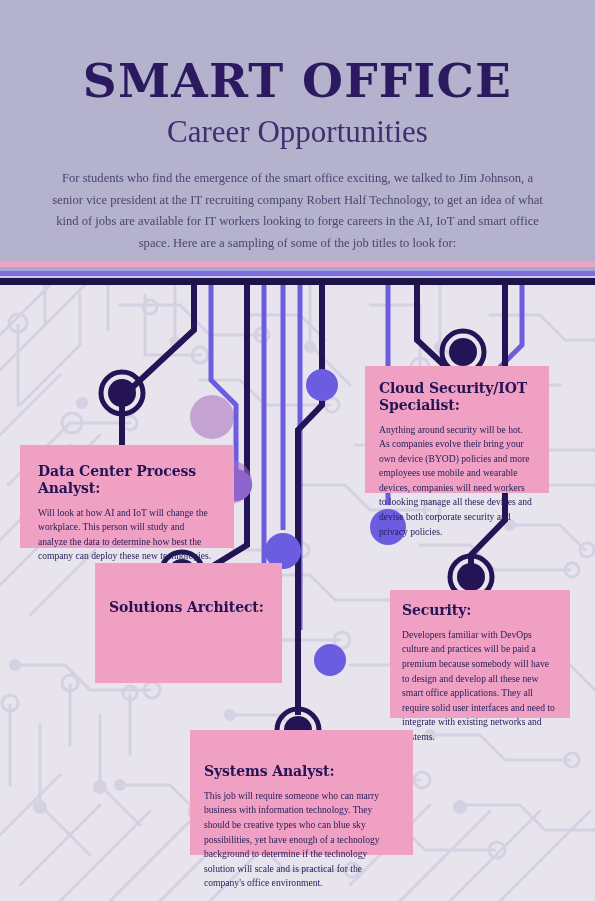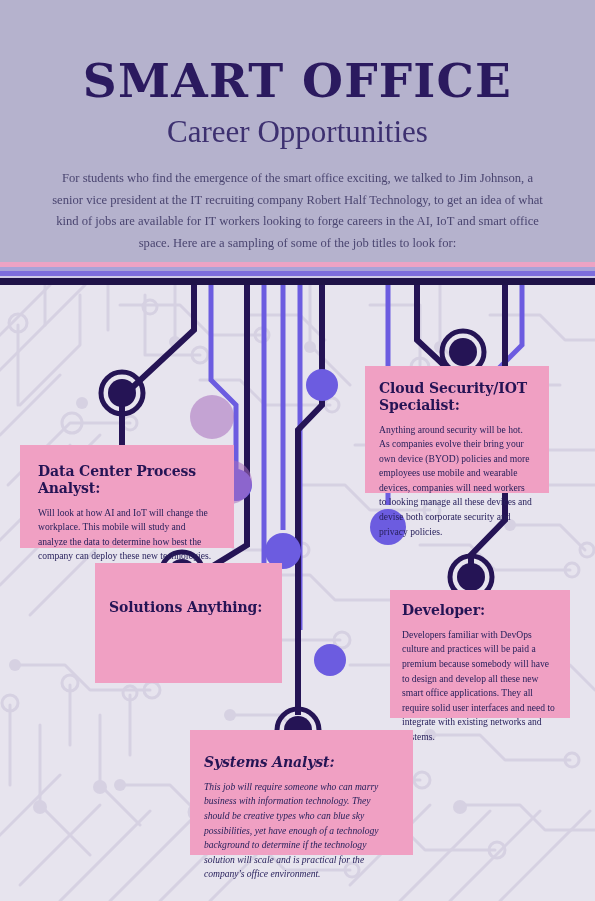--- a/index.html
+++ b/index.html
@@ -85,21 +85,21 @@
   #card-cloud{ left:365px; top:366px; width:184px; height:127px; }
   #card-cloud .inner{ padding:14px 16px 0 14px; }
 
   #card-solutions{ left:95px;  top:563px; width:187px; height:120px; }
   #card-solutions .inner{ padding:36px 18px 0 14px; }
 
   #card-developer{ left:390px; top:590px; width:180px; height:128px; }
   #card-developer .inner{ padding:12px 14px 0 12px; }
 
   #card-systems{ left:190px;  top:730px; width:223px; height:125px; }
-  #card-systems .inner{ padding:24px 18px 0 14px;font-style:italic; }
+  #card-systems .inner{ padding:33px 18px 0 14px; }
 
   .deco{ position:absolute; border-radius:50%; }
 </style>
 </head>
 <body>
 
 <div id="page">
 
   <div id="header">
     <div id="title">SMART OFFICE</div>
@@ -282,40 +282,40 @@
       </g>
     </svg>
   </div>
 
   <div class="deco" style="left:190px; top:395px; width:44px; height:44px; background:rgba(168,110,190,0.55);"></div>
   <div class="deco" style="left:208px; top:460px; width:44px; height:44px; background:rgba(168,110,190,0.55);"></div>
 
   <div class="card" id="card-datacenter">
     <div class="inner">
       <div class="ct">Data Center Process Analyst:</div>
-      <div class="cb">Will look at how AI and IoT will change the workplace. This mobile will study and analyze the data to determine how best the company can deploy these new technologies.</div>
+      <div class="cb">Will look at how AI and IoT will change the workplace. This person will study and analyze the data to determine how best the company can deploy these new technologies.</div>
     </div>
   </div>
 
   <div class="card" id="card-cloud">
     <div class="inner">
       <div class="ct">Cloud Security/IOT Specialist:</div>
       <div class="cb">Anything around security will be hot. As companies evolve their bring your own device (BYOD) policies and more employees use mobile and wearable devices, companies will need workers to looking manage all these devices and devise both corporate security and privacy policies.</div>
     </div>
   </div>
 
   <div class="card" id="card-solutions">
     <div class="inner">
-      <div class="ct">Solutions Anything:</div>
+      <div class="ct">Solutions Architect:</div>
     </div>
   </div>
 
   <div class="card" id="card-developer">
     <div class="inner">
-      <div class="ct">Developer:</div>
+      <div class="ct">Security:</div>
       <div class="cb">Developers familiar with DevOps culture and practices will be paid a premium because somebody will have to design and develop all these new smart office applications. They all require solid user interfaces and need to integrate with existing networks and systems.</div>
     </div>
   </div>
 
   <div class="card" id="card-systems">
     <div class="inner">
       <div class="ct">Systems Analyst:</div>
       <div class="cb">This job will require someone who can marry business with information technology. They should be creative types who can blue sky possibilities, yet have enough of a technology background to determine if the technology solution will scale and is practical for the company's office environment.</div>
     </div>
   </div>

